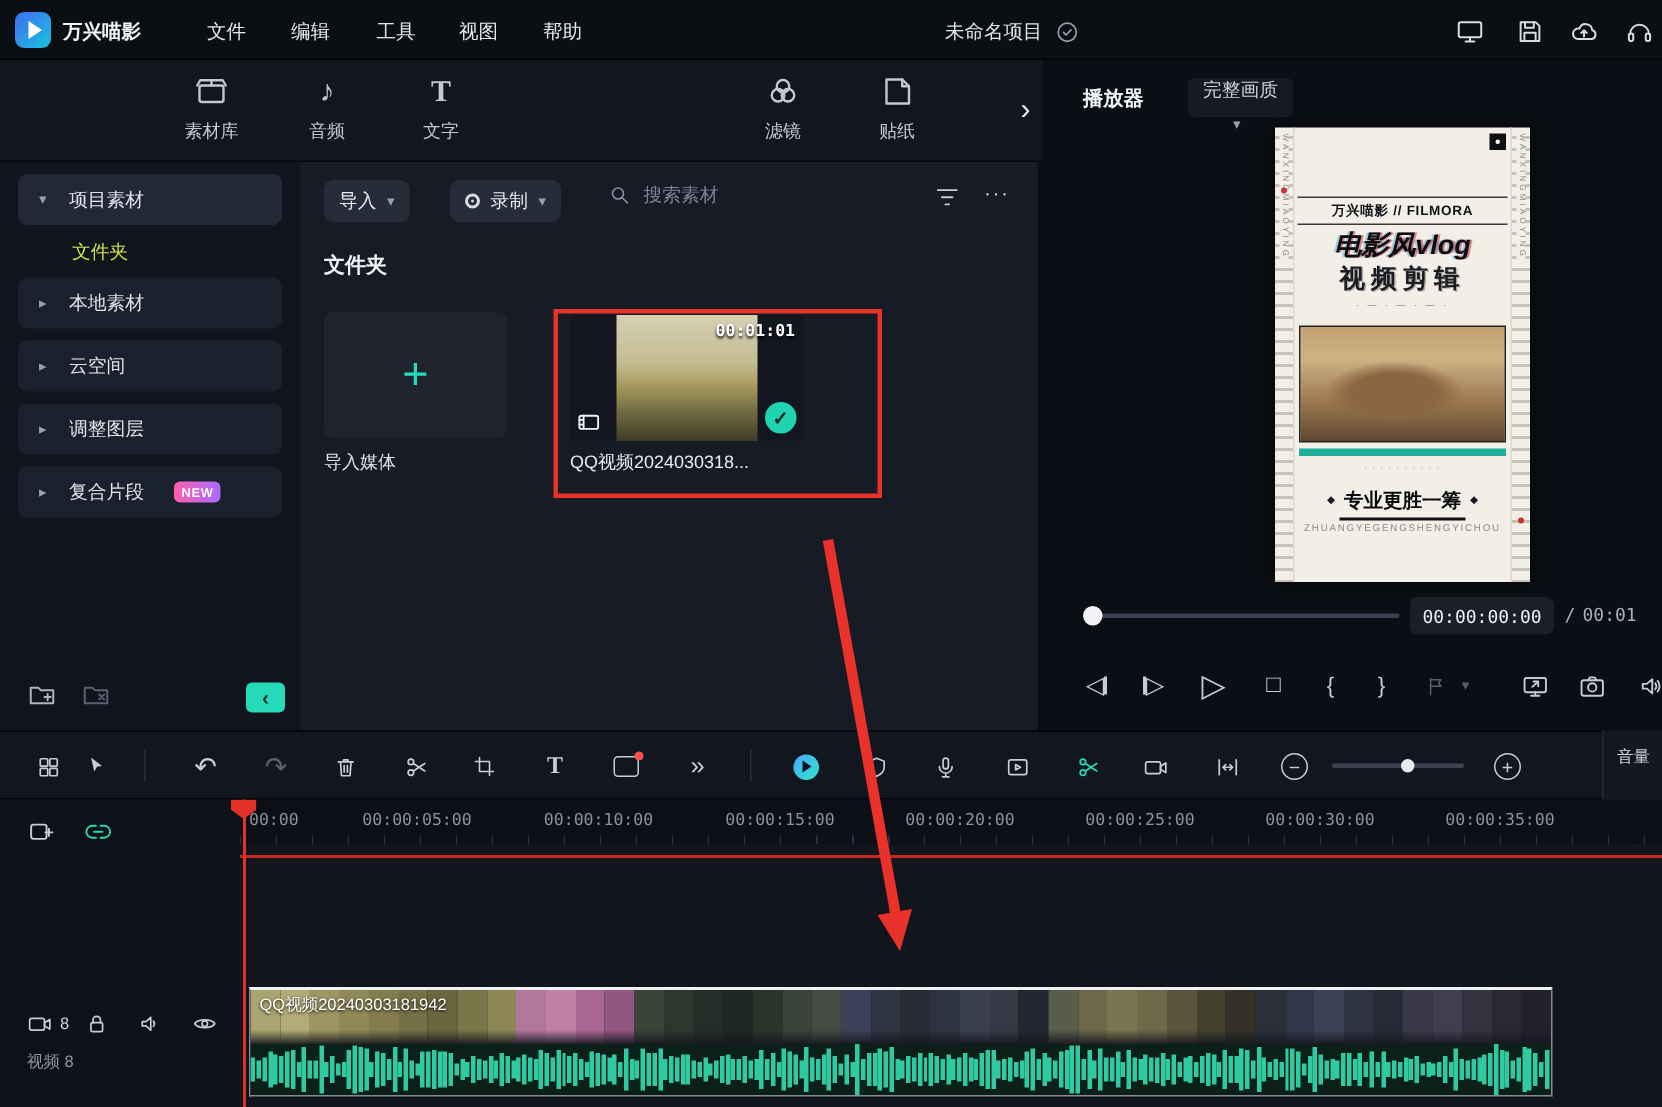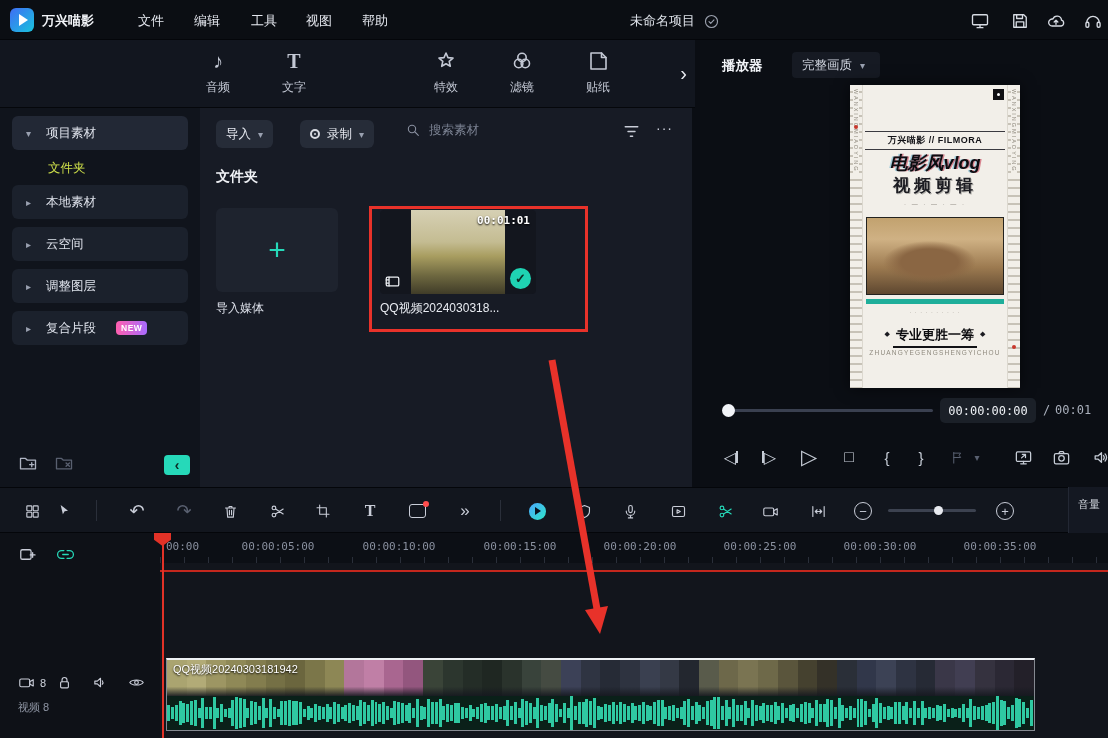--- a/index.html
+++ b/index.html
@@ -62,21 +62,21 @@
               font-family:"DejaVu Sans Mono",monospace; }
   .clip-film { position:absolute; left:5px; bottom:5px; width:15px; height:15px; color:#eef1f5; }
   .clip-check { position:absolute; right:5px; bottom:5px; width:21px; height:21px; border-radius:50%; background:#1fd3b3;
                 color:#0d2b24; font-weight:bold; font-size:13px; display:flex; align-items:center; justify-content:center; }
   .clip-name { position:absolute; left:180px; top:192px; font-size:12px; color:#e8ebf1; width:170px; white-space:nowrap; overflow:hidden; }
 
   
   .player { position:absolute; left:700px; top:40px; width:408px; height:447px; background:#0b0e14; }
   .pl-title { position:absolute; left:22px; top:17px; font-size:13.5px; font-weight:bold; color:#f2f4f8; }
   .pl-quality { position:absolute; left:92px; top:12px; height:26px; padding:0 10px; border-radius:4px; background:#161a23;
-                display:flex; align-items:center; gap:8px; font-size:12.5px; color:#cdd2dc; cursor:pointer; }
+                display:flex; align-items:center; gap:8px; font-size:12.5px; color:#cdd2dc; cursor:pointer;flex-direction:column; }
   .poster { position:absolute; left:150px; top:45px; width:170px; height:303px; background:#f2efe9; box-shadow:0 0 14px rgba(0,0,0,.6); }
   .strip { position:absolute; top:0; width:13px; height:303px; overflow:hidden;
            background:repeating-linear-gradient(180deg, transparent 0 6px, #c7c2b7 6px 8px); }
   .strip-l { left:0; border-right:1px solid #dcd8cf; }
   .strip-r { right:0; border-left:1px solid #dcd8cf; }
   .strip .vtext { writing-mode:vertical-rl; font-size:5.5px; letter-spacing:2px; color:#8f8a7e; margin:4px 0 0 3px; background:#f2efe9; }
   .p-dot { position:absolute; width:4px; height:4px; border-radius:50%; background:#c8372c; }
   .p-sq { position:absolute; right:16px; top:4px; width:11px; height:11px; background:#101013; }
   .p-sq::after { content:""; position:absolute; left:4px; top:4px; width:3px; height:3px; background:#fff; border-radius:50%; }
   .p-brand { position:absolute; left:15px; right:15px; top:46px; text-align:center; font-size:9px; font-weight:bold; color:#121216;
@@ -196,35 +196,36 @@
     <span class="mb-icon" style="left:1083px">
       <svg class="ic" width="20" height="20" viewBox="0 0 24 24">
           <path d="M4.5 14a7.5 7.5 0 0 1 15 0"></path>
           <rect x="3.5" y="13.5" width="3.5" height="6" rx="1.5"></rect>
           <rect x="17" y="13.5" width="3.5" height="6" rx="1.5"></rect>
         </svg>
       </span>
   </header>
 
   <nav class="tabsrow">
+    <div class="tab" style="left:103px">
+      <span class="t-ic">
+          <svg class="ic" width="24" height="24" viewBox="0 0 24 24">
+            <rect x="4" y="8" width="16" height="11" rx="1.5"></rect>
+            <path d="M2.5 8l2-3.5h15l2 3.5M12 4.5V8"></path>
+          </svg>
+        </span>
+      <span class="t-lb">素材库</span>
+    </div>
     <div class="tab" style="left:180px">
       <span class="t-ic">♪</span>
       <span class="t-lb">音频</span>
     </div>
     <div class="tab" style="left:256px">
       <span class="t-ic" style="font-family:'Liberation Serif',serif;font-weight:bold">T</span>
       <span class="t-lb">文字</span>
-    </div>
-    <div class="tab" style="left:408px">
-      <span class="t-ic">
-          <svg class="ic" width="24" height="24" viewBox="0 0 24 24">
-            <path d="M12 4l2 4.6 5 .5-3.8 3.3 1.1 4.9-4.3-2.6-4.3 2.6 1.1-4.9L5 9.1l5-.5z"></path>
-          </svg>
-        </span>
-      <span class="t-lb">特效</span>
     </div>
     <div class="tab" style="left:484px">
       <span class="t-ic">
           <svg class="ic" width="24" height="24" viewBox="0 0 24 24">
             <circle cx="12" cy="8.5" r="4.2"></circle>
             <circle cx="8.7" cy="14.5" r="4.2"></circle>
             <circle cx="15.3" cy="14.5" r="4.2"></circle>
           </svg>
         </span>
       <span class="t-lb">滤镜</span>

